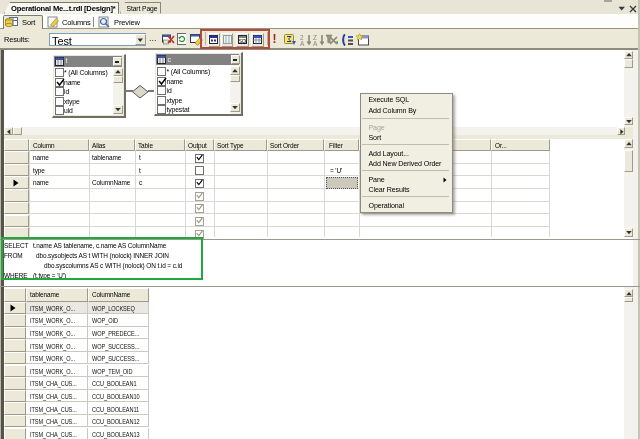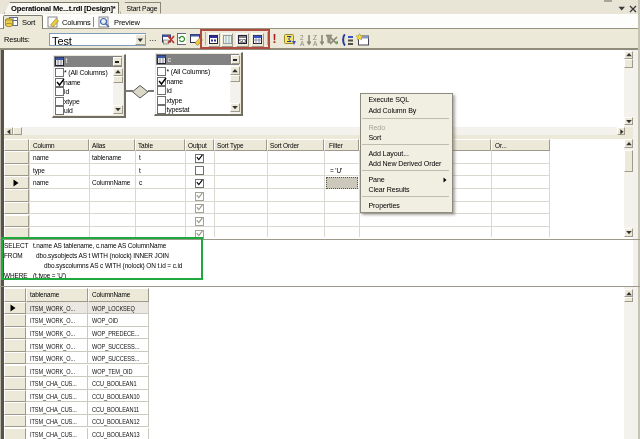--- a/index.html
+++ b/index.html
@@ -450,27 +450,27 @@
 <div class="ab raise" style="left:624px;top:288.5px;width:9px;height:8.5px;"></div>
 <svg class="ab" style="left:625.5px;top:291.5px" width="6" height="4">
       <polygon points="3,0 5.8,3.3 0.2,3.3" fill="#333"></polygon>
     </svg>
 <div class="ab raise" style="left:624px;top:297px;width:9px;height:5px;"></div>
 
 <div class="ab" style="left:359.5px;top:93px;width:91px;height:118px;background:#f1efe2;border:1px solid #8d8b7d;box-shadow:2px 2px 2.5px rgba(100,98,88,0.55);"></div>
 <div class="mnitem" style="top:96px;">Execute SQL</div>
 <div class="mnitem" style="top:107px;">Add Column By</div>
 <div class="ab" style="left:361.5px;top:117.5px;width:87px;height:1px;background:#c0bdad;"></div>
-<div class="mnitem" style="top:124px;color:#a8a597;">Redo</div>
+<div class="mnitem" style="top:124px;color:#a8a597;">Page</div>
 <div class="mnitem" style="top:134px;">Sort</div>
 <div class="ab" style="left:361.5px;top:143.5px;width:87px;height:1px;background:#c0bdad;"></div>
 <div class="mnitem" style="top:149.5px;">Add Layout...</div>
 <div class="mnitem" style="top:159.5px;">Add New Derived Order</div>
 <div class="ab" style="left:361.5px;top:169.5px;width:87px;height:1px;background:#c0bdad;"></div>
 <div class="mnitem" style="top:175.5px;">Pane</div>
 <svg class="ab" style="left:443px;top:177px" width="4" height="6">
       <polygon points="0.5,0.5 3.5,3 0.5,5.5" fill="#000"></polygon>
     </svg>
 <div class="mnitem" style="top:185.5px;">Clear Results</div>
 <div class="ab" style="left:361.5px;top:195.5px;width:87px;height:1px;background:#c0bdad;"></div>
-<div class="mnitem" style="top:201.5px;">Properties</div>
+<div class="mnitem" style="top:201.5px;">Operational</div>
 
 </div>
 
 </body></html>

